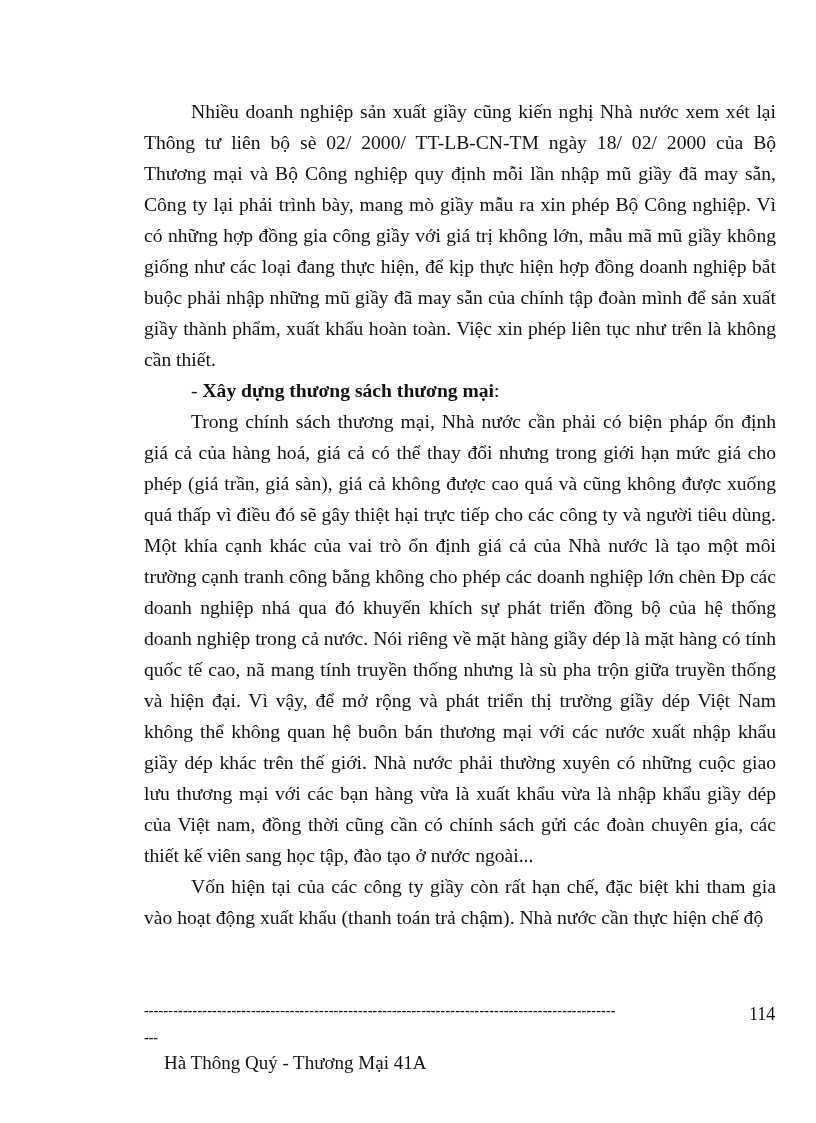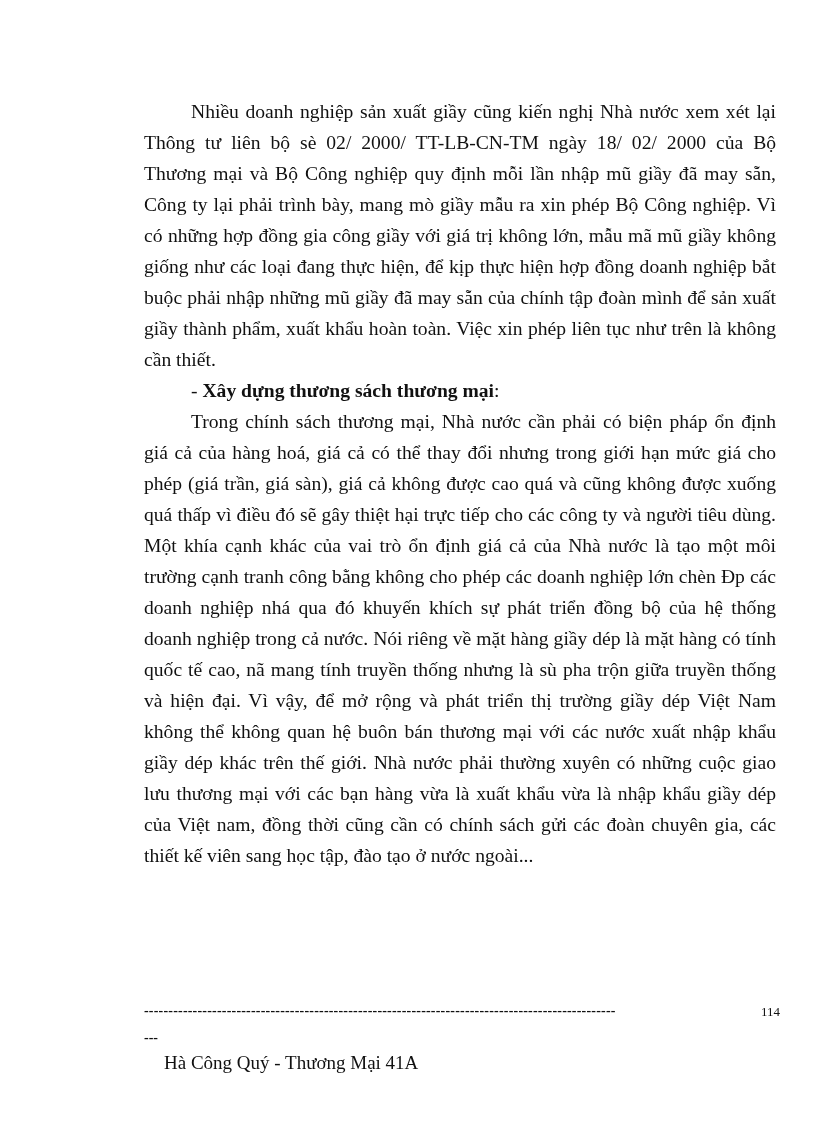--- a/index.html
+++ b/index.html
@@ -52,22 +52,21 @@
     left: 144px;
     top: 1030px;
     font-size: 14px;
     font-weight: bold;
     font-family: "Liberation Serif", serif;
   }
   .page-number {
     position: absolute;
     left: 749px;
     top: 1004px;
-    font-size: 13px;
-    margin-left: 12px;
+    font-size: 18px;
   }
   .footer-author {
     position: absolute;
     left: 164px;
     top: 1052px;
     font-size: 19px;
   }
 </style>
 </head>
 <body>
@@ -75,18 +74,19 @@
 <div class="page-body">
   <p class="para">Nhiều doanh nghiệp sản xuất giầy cũng kiến nghị Nhà nước xem xét lại Thông tư liên bộ sè 02/ 2000/ TT-LB-CN-TM ngày 18/ 02/ 2000 của Bộ Thương mại và Bộ Công nghiệp quy định mỗi lần nhập mũ giầy đã may sẵn, Công ty lại phải trình bày, mang mò giầy mẫu ra xin phép Bộ Công nghiệp. Vì có những hợp đồng gia công giầy với giá trị không lớn, mẫu mã mũ giầy không giống như các loại đang thực hiện, để kịp thực hiện hợp đồng doanh nghiệp bắt buộc phải nhập những mũ giầy đã may sẵn của chính tập đoàn mình để sản xuất giầy thành phẩm, xuất khẩu hoàn toàn. Việc xin phép liên tục như trên là không cần thiết.</p>
 
   <p class="heading">
     <span>- </span><span class="bold">Xây dựng thương sách thương mại</span><span>:</span>
   </p>
 
   <p class="para">Trong chính sách thương mại, Nhà nước cần phải có biện pháp ổn định giá cả của hàng hoá, giá cả có thể thay đổi nhưng trong giới hạn mức giá cho phép (giá trần, giá sàn), giá cả không được cao quá và cũng không được xuống quá thấp vì điều đó sẽ gây thiệt hại trực tiếp cho các công ty và người tiêu dùng. Một khía cạnh khác của vai trò ổn định giá cả của Nhà nước là tạo một môi trường cạnh tranh công bằng không cho phép các doanh nghiệp lớn chèn Đp các doanh nghiệp nhá qua đó khuyến khích sự phát triển đồng bộ của hệ thống doanh nghiệp trong cả nước. Nói riêng về mặt hàng giầy dép là mặt hàng có tính quốc tế cao, nã mang tính truyền thống nhưng là sù pha trộn giữa truyền thống và hiện đại. Vì vậy, để mở rộng và phát triển thị trường giầy dép Việt Nam không thể không quan hệ buôn bán thương mại với các nước xuất nhập khẩu giầy dép khác trên thế giới. Nhà nước phải thường xuyên có những cuộc giao lưu thương mại với các bạn hàng vừa là xuất khẩu vừa là nhập khẩu giầy dép của Việt nam, đồng thời cũng cần có chính sách gửi các đoàn chuyên gia, các thiết kế viên sang học tập, đào tạo ở nước ngoài...</p>
 
 
+  <p class="para">Vốn hiện tại của các công ty giầy còn rất hạn chế, đặc biệt khi tham gia vào hoạt động xuất khẩu (thanh toán trả chậm). Nhà nước cần thực hiện chế độ</p>
 </div>
 
 <div class="footer-rule">-------------------------------------------------------------------------------------------------</div>
 <div class="footer-rule-tail">---</div>
 <div class="page-number">114</div>
-<div class="footer-author">Hà Công Quý - Thương Mại 41A</div>
+<div class="footer-author">Hà Thông Quý - Thương Mại 41A</div>
 
 </body></html>

